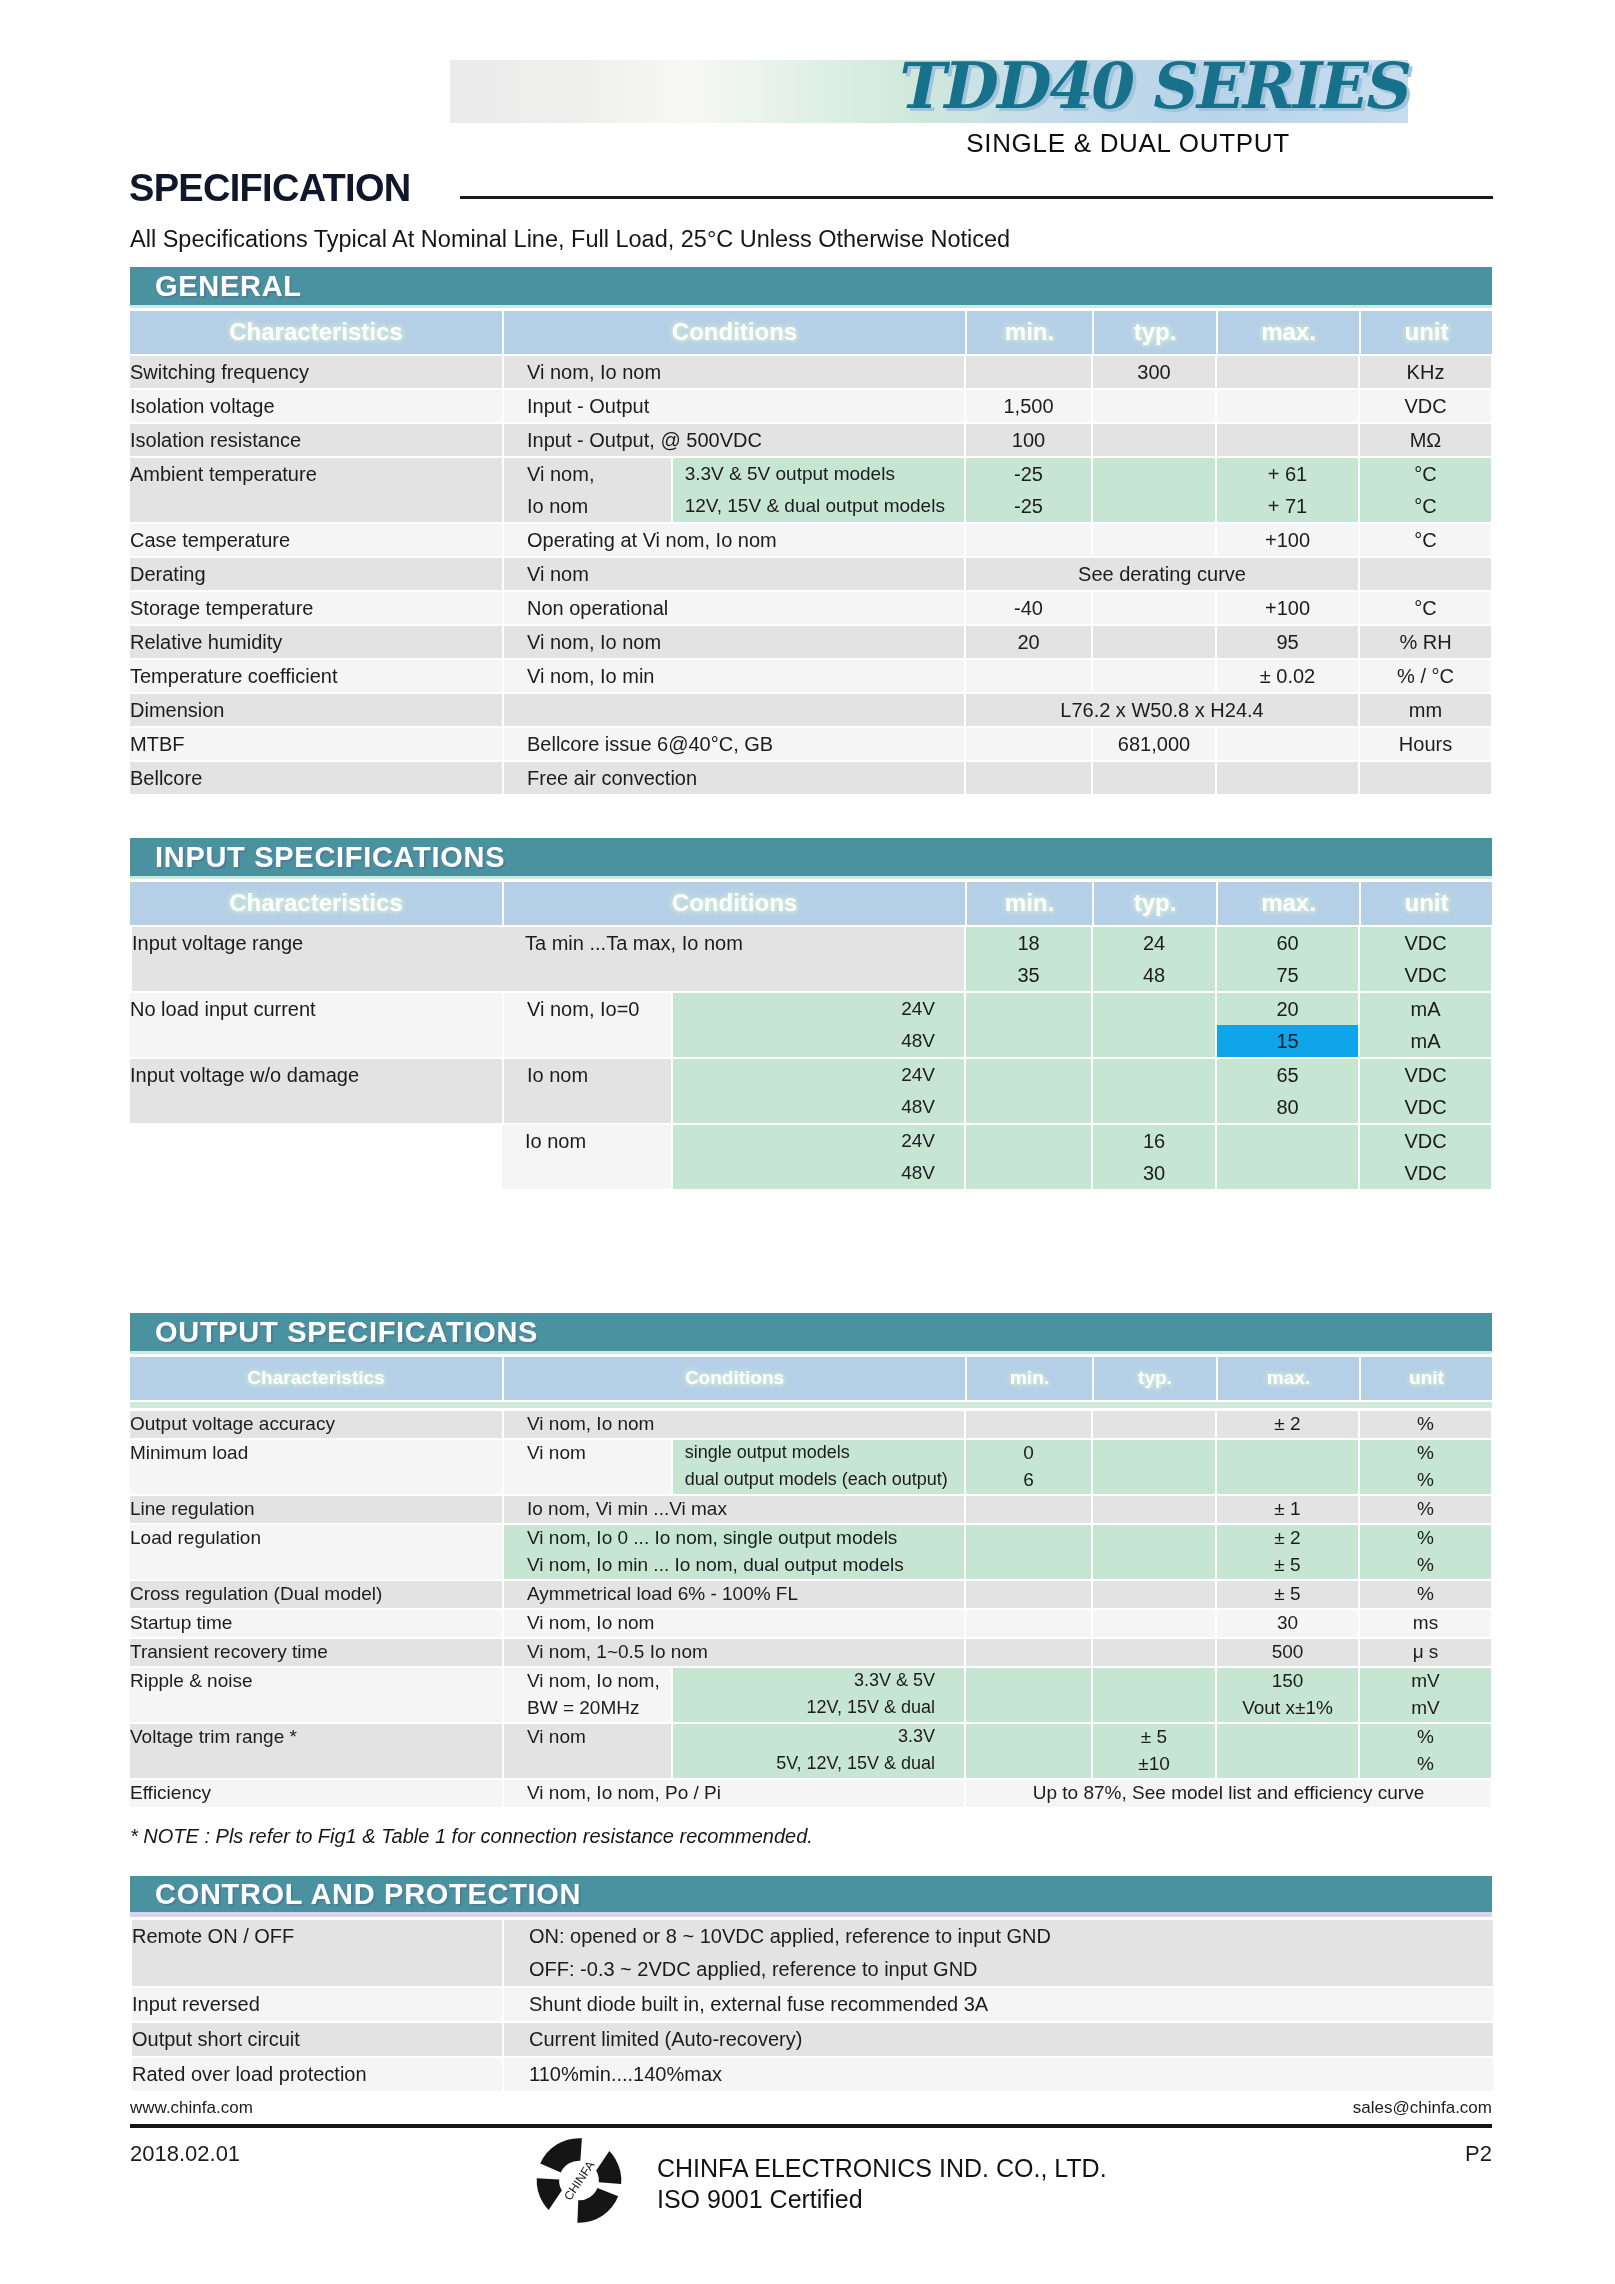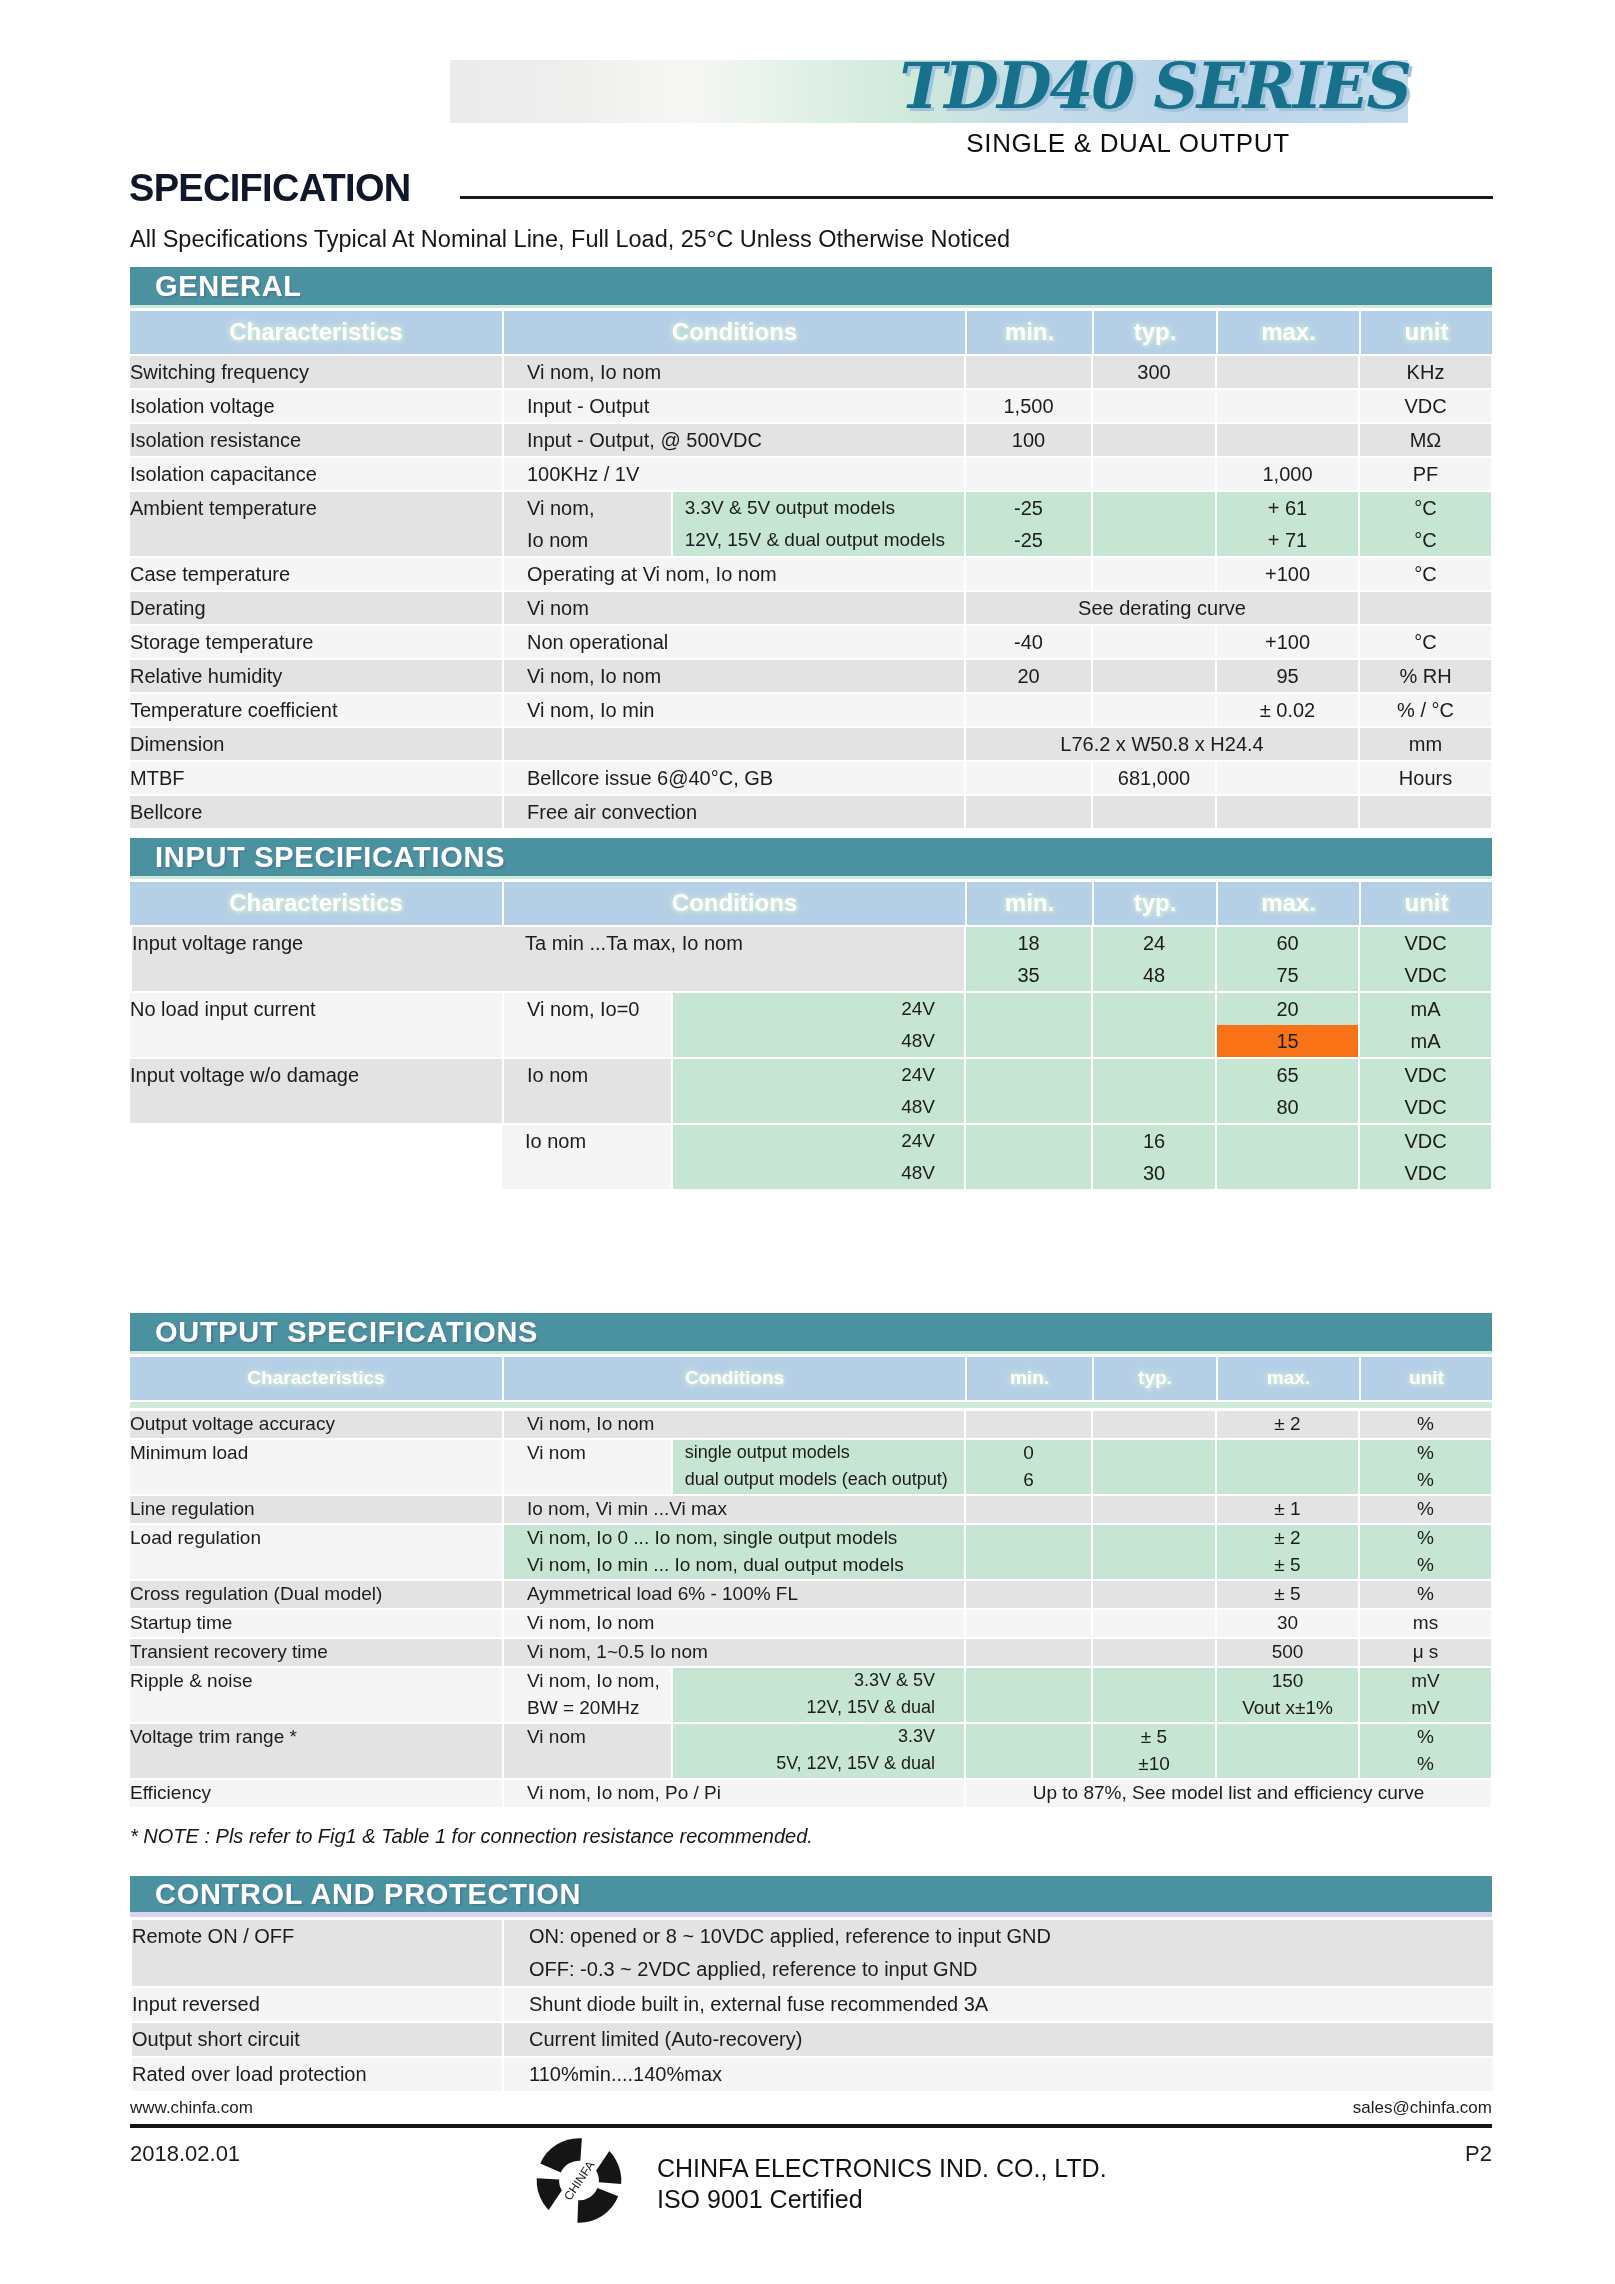--- a/index.html
+++ b/index.html
@@ -120,32 +120,20 @@
             <span>Isolation resistance</span>
           </div>
           <div class="cell c-cond" style="background: rgb(227, 227, 227); grid-area: 1 / 2 / span 1 / span 2;">
             <div>Input - Output, @ 500VDC</div>
           </div>
           <div class="cell c-val" style="background: rgb(227, 227, 227); grid-area: 1 / 4;">100</div>
           <div class="cell c-val" style="background: rgb(227, 227, 227); grid-area: 1 / 5;"></div>
           <div class="cell c-val" style="background: rgb(227, 227, 227); grid-area: 1 / 6;"></div>
           <div class="cell c-val" style="background: rgb(227, 227, 227); grid-area: 1 / 7;">MΩ</div>
         </div>
-        <div class="trow" style="grid-template-rows: repeat(1, var(--lh));">
-          <div class="cell c-label" style="background: rgb(245, 245, 245); grid-area: 1 / 1 / span 1;">
-            <span>Isolation capacitance</span>
-          </div>
-          <div class="cell c-cond" style="background: rgb(245, 245, 245); grid-area: 1 / 2 / span 1 / span 2;">
-            <div>100KHz / 1V</div>
-          </div>
-          <div class="cell c-val" style="background: rgb(245, 245, 245); grid-area: 1 / 4;"></div>
-          <div class="cell c-val" style="background: rgb(245, 245, 245); grid-area: 1 / 5;"></div>
-          <div class="cell c-val" style="background: rgb(245, 245, 245); grid-area: 1 / 6;">1,000</div>
-          <div class="cell c-val" style="background: rgb(245, 245, 245); grid-area: 1 / 7;">PF</div>
-        </div>
         <div class="trow" style="grid-template-rows: repeat(2, var(--lh));">
           <div class="cell c-label" style="background: rgb(227, 227, 227); grid-area: 1 / 1 / span 2;">
             <span>Ambient temperature</span>
           </div>
           <div class="cell c-cond" style="background: rgb(227, 227, 227); grid-area: 1 / 2 / span 2;">
             <div>Vi nom,</div>
             <div>Io nom</div>
           </div>
           <div class="cell c-sub al" style="background: rgb(198, 229, 211); grid-area: 1 / 3;">3.3V &amp; 5V output models</div>
           <div class="cell c-val" style="background: rgb(198, 229, 211); grid-area: 1 / 4;">-25</div>
@@ -287,21 +275,21 @@
             <div>Vi nom, Io=0</div>
           </div>
           <div class="cell c-sub ar" style="background: rgb(198, 229, 211); grid-area: 1 / 3;">24V</div>
           <div class="cell c-val" style="background: rgb(198, 229, 211); grid-area: 1 / 4;"></div>
           <div class="cell c-val" style="background: rgb(198, 229, 211); grid-area: 1 / 5;"></div>
           <div class="cell c-val" style="background: rgb(198, 229, 211); grid-area: 1 / 6;">20</div>
           <div class="cell c-val" style="background: rgb(198, 229, 211); grid-area: 1 / 7;">mA</div>
           <div class="cell c-sub ar" style="background: rgb(198, 229, 211); grid-area: 2 / 3;">48V</div>
           <div class="cell c-val" style="background: rgb(198, 229, 211); grid-area: 2 / 4;"></div>
           <div class="cell c-val" style="background: rgb(198, 229, 211); grid-area: 2 / 5;"></div>
-          <div class="cell c-val" style="background: #f97316; grid-area: 2 / 6;">15</div>
+          <div class="cell c-val" style="background: #0ea5e9; grid-area: 2 / 6;">15</div>
           <div class="cell c-val" style="background: rgb(198, 229, 211); grid-area: 2 / 7;">mA</div>
         </div>
         <div class="trow" style="grid-template-rows: repeat(2, var(--lh));">
           <div class="cell c-label" style="background: rgb(227, 227, 227); grid-area: 1 / 1 / span 2;">
             <span>Input voltage w/o damage</span>
           </div>
           <div class="cell c-cond" style="background: rgb(227, 227, 227); grid-area: 1 / 2 / span 2;">
             <div>Io nom</div>
           </div>
           <div class="cell c-sub ar" style="background: rgb(198, 229, 211); grid-area: 1 / 3;">24V</div>

